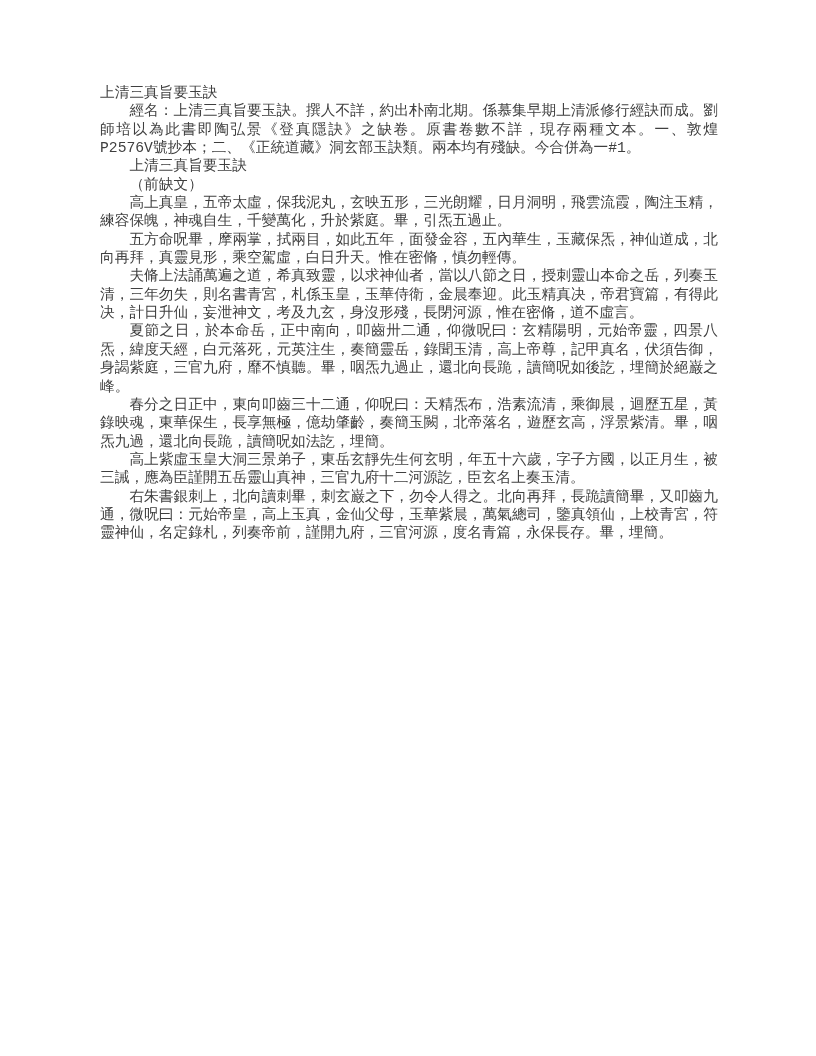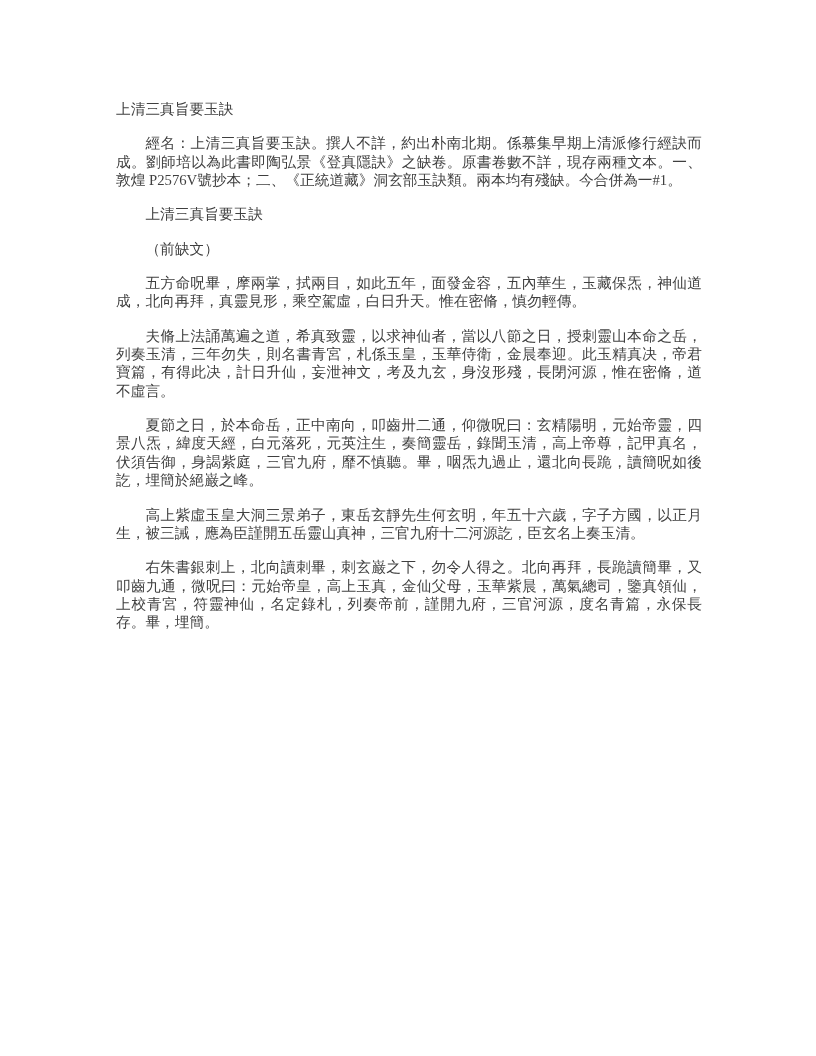--- a/index.html
+++ b/index.html
@@ -18,34 +18,37 @@
     left: 100px;
     top: 84px;
     width: 618px;
     font-family: "Liberation Serif", serif;
     font-size: 14.7px;
     line-height: 18.35px;
     color: #3f3f3f;
     text-align: justify;
   }
   .page p {
-    margin: 16px;
+    margin: 0;
     padding: 0;
     text-indent: 2em;
+    font-family: Liberation Mono, monospace;
   }
   .page p.no-indent {
     text-indent: 0;
   }
 </style>
 </head>
 <body>
 
 <div class="page">
   <p class="no-indent">上清三真旨要玉訣</p>
   <p>經名：上清三真旨要玉訣。撰人不詳，約出朴南北期。係慕集早期上清派修行經訣而成。劉師培以為此書即陶弘景《登真隱訣》之缺卷。原書卷數不詳，現存兩種文本。一、敦煌 P2576V號抄本；二、《正統道藏》洞玄部玉訣類。兩本均有殘缺。今合併為一#1。</p>
   <p>上清三真旨要玉訣</p>
   <p>（前缺文）</p>
+  <p>高上真皇，五帝太虛，保我泥丸，玄映五形，三光朗耀，日月洞明，飛雲流霞，陶注玉精，練容保魄，神魂自生，千變萬化，升於紫庭。畢，引炁五過止。</p>
   <p>五方命呪畢，摩兩掌，拭兩目，如此五年，面發金容，五內華生，玉藏保炁，神仙道成，北向再拜，真靈見形，乘空駕虛，白日升天。惟在密脩，慎勿輕傳。</p>
   <p>夫脩上法誦萬遍之道，希真致靈，以求神仙者，當以八節之日，授刺靈山本命之岳，列奏玉清，三年勿失，則名書青宮，札係玉皇，玉華侍衛，金晨奉迎。此玉精真决，帝君寶篇，有得此决，計日升仙，妄泄神文，考及九玄，身沒形殘，長閉河源，惟在密脩，道不虛言。</p>
   <p>夏節之日，於本命岳，正中南向，叩齒卅二通，仰微呪曰：玄精陽明，元始帝靈，四景八炁，緯度天經，白元落死，元英注生，奏簡靈岳，錄聞玉清，高上帝尊，記甲真名，伏須告御，身謁紫庭，三官九府，靡不慎聽。畢，咽炁九過止，還北向長跪，讀簡呪如後訖，埋簡於絕巌之峰。</p>
+  <p>春分之日正中，東向叩齒三十二通，仰呪曰：天精炁布，浩素流清，乘御晨，迴歷五星，黃錄映魂，東華保生，長享無極，億劫肇齡，奏簡玉闕，北帝落名，遊歷玄高，浮景紫清。畢，咽炁九過，還北向長跪，讀簡呪如法訖，埋簡。</p>
   <p>高上紫虛玉皇大洞三景弟子，東岳玄靜先生何玄明，年五十六歲，字子方國，以正月生，被三誡，應為臣謹開五岳靈山真神，三官九府十二河源訖，臣玄名上奏玉清。</p>
   <p>右朱書銀刺上，北向讀刺畢，刺玄巌之下，勿令人得之。北向再拜，長跪讀簡畢，又叩齒九通，微呪曰：元始帝皇，高上玉真，金仙父母，玉華紫晨，萬氣總司，鑒真領仙，上校青宮，符靈神仙，名定錄札，列奏帝前，謹開九府，三官河源，度名青篇，永保長存。畢，埋簡。</p>
 </div>
 
 </body></html>

